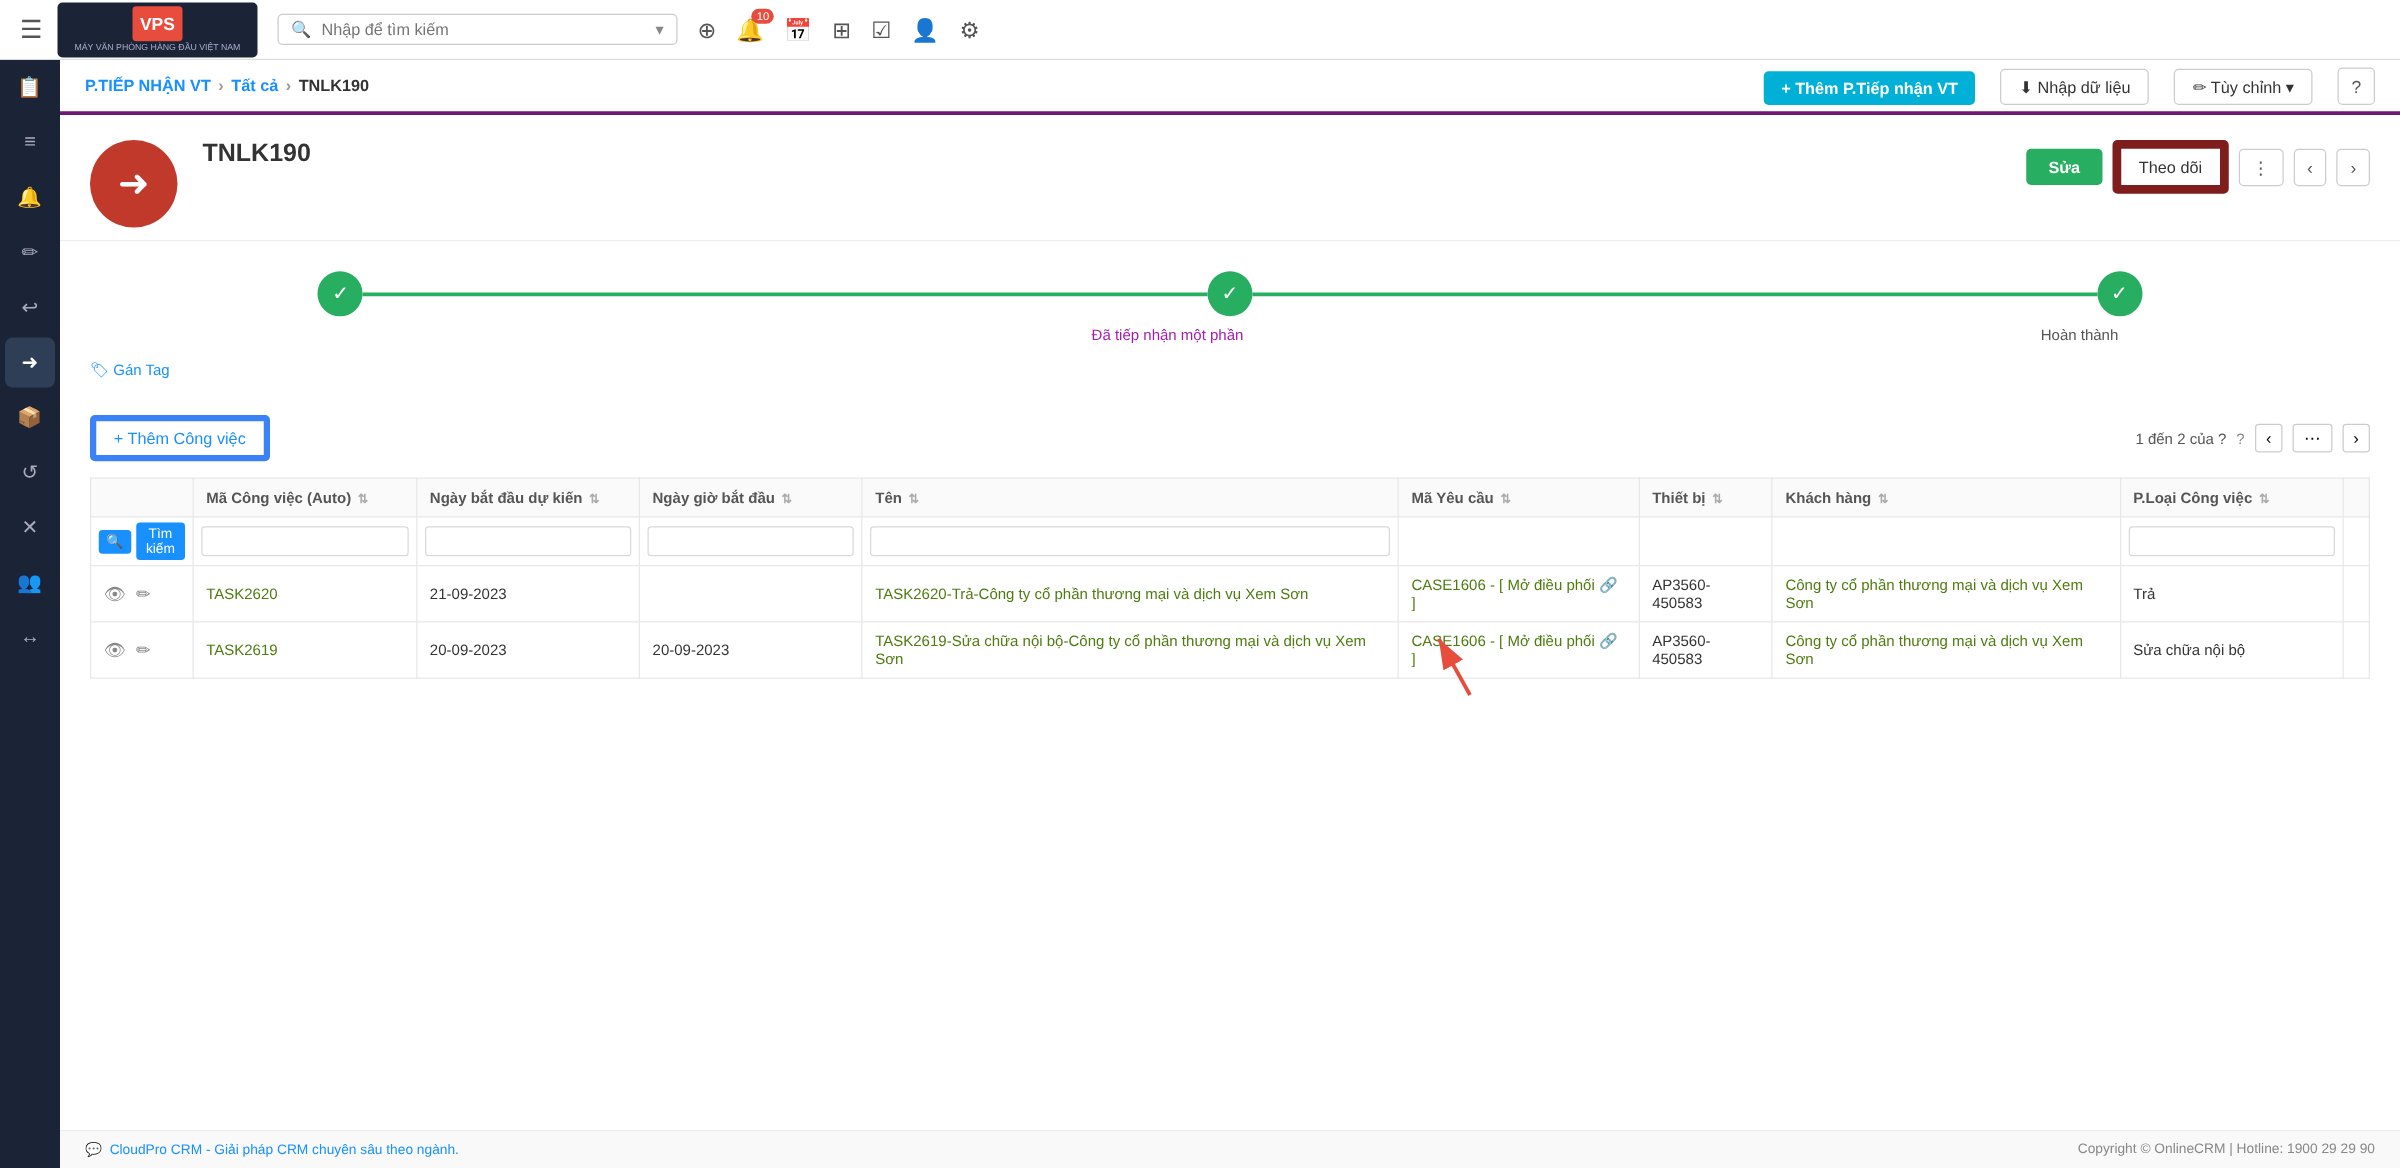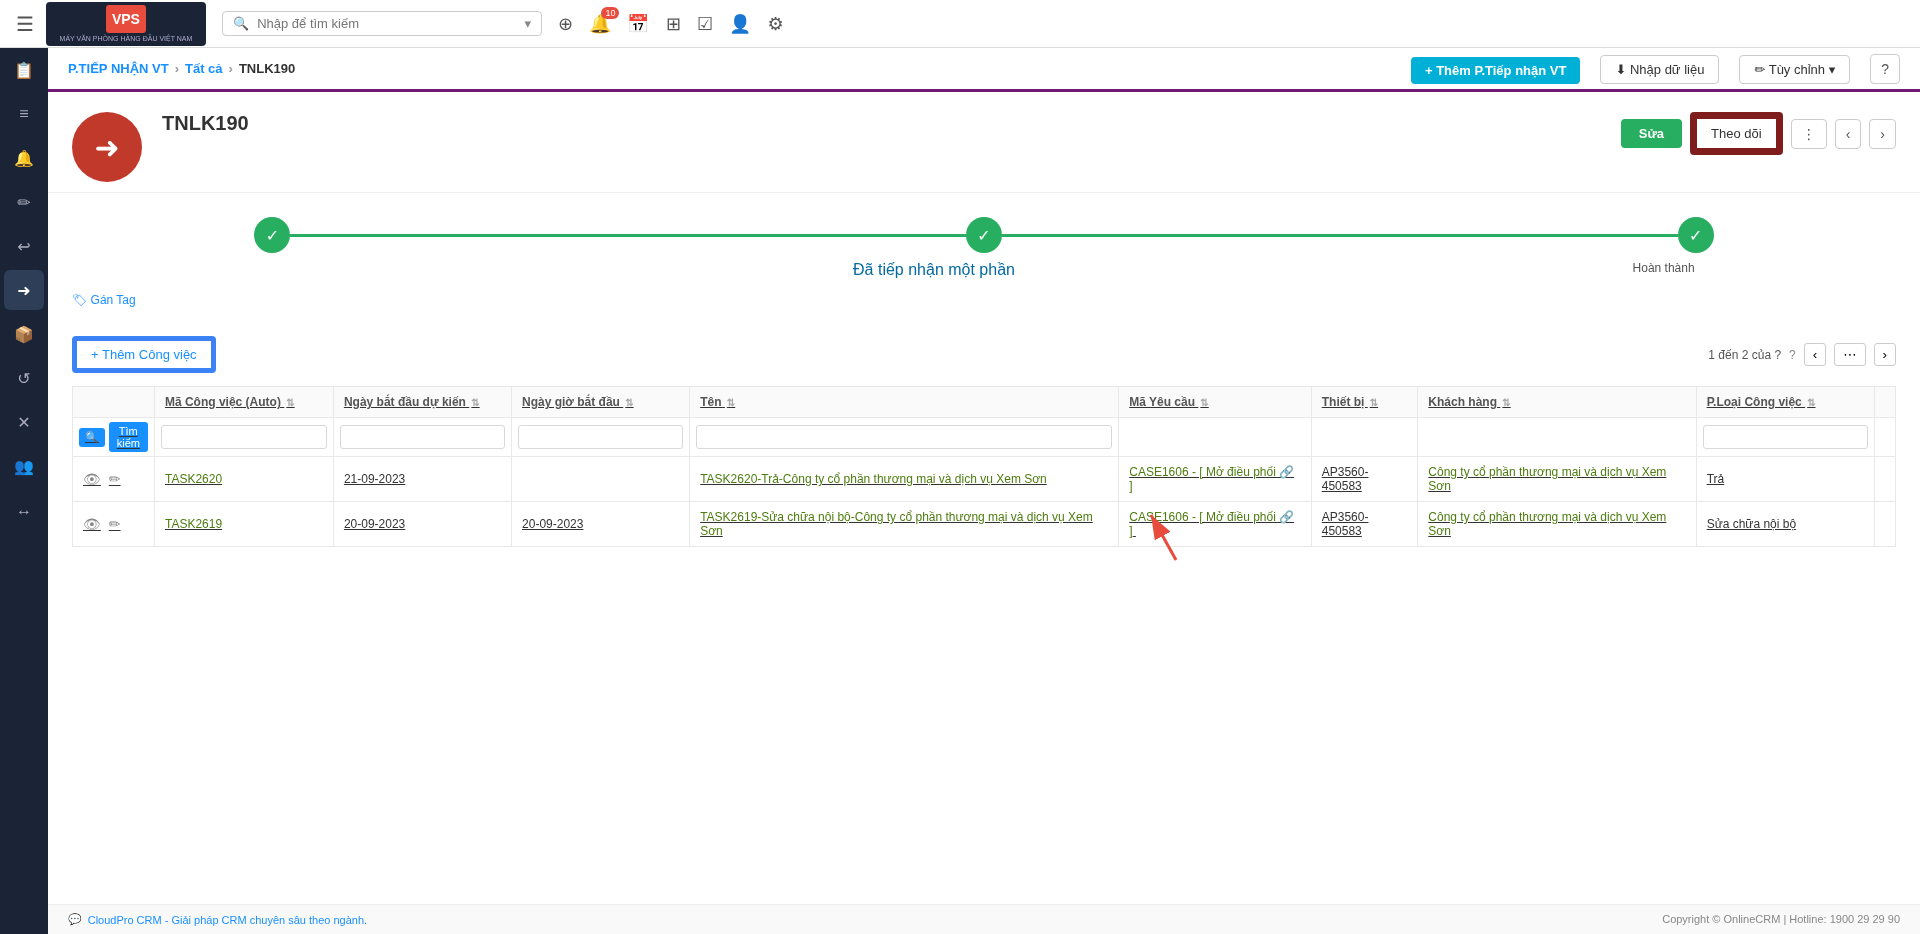--- a/index.html
+++ b/index.html
@@ -126,21 +126,21 @@
     
     .tab-content { padding: 16px 24px; }
 
     
     .add-task-btn {
       background: #fff; color: #1890ff; border: 5px solid #3b82f6; border-radius: 4px;
       padding: 6px 14px; cursor: pointer; font-size: 13px; display: flex; align-items: center; gap: 4px;
     }
 
     
-    .task-table { width: 100%; border-collapse: collapse; margin-top: 12px; text-decoration: underline; }
+    .task-table { width: 100%; border-collapse: collapse; margin-top: 12px; }
     .task-table th {
       background: #fafafa; border: 1px solid #e8e8e8; padding: 8px 10px;
       font-size: 12px; color: #555; font-weight: 600; text-align: left; cursor: pointer;
     }
     .task-table td {
       border: 1px solid #e8e8e8; padding: 8px 10px; font-size: 12px; vertical-align: middle;
     }
     .task-table .link { color: #4d7c0f; cursor: pointer; }
     .task-table .search-row td { padding: 4px 6px; }
     .task-table input[type="text"] {
@@ -283,21 +283,21 @@
         <div style="display:flex;flex-direction:column;align-items:center;">
           <div class="progress-circle">✓</div>
         </div>
         <div class="progress-line" style="flex:1;"></div>
 
         <div style="display:flex;flex-direction:column;align-items:center;">
           <div class="progress-circle" style="border: 3px solid #27ae60;">✓</div>
         </div>
       </div>
       <div style="display:flex;width:100%;justify-content:space-between;margin-top:8px;">
-        <span style="font-size:16px;color:#0369a1;text-align:center;flex:1;">Đã tiếp nhận một phần</span>
+        <span style="font-size:12px;color:#a21caf;text-align:center;flex:1;">Đã tiếp nhận một phần</span>
         <span style="font-size:12px;color:#555;text-align:center;flex:0;min-width:100px;">Hoàn thành</span>
       </div>
     </div>
   </div>
 
   <div class="tag-row">
     <span class="tag-btn">🏷 Gán Tag</span>
   </div>
 
 

